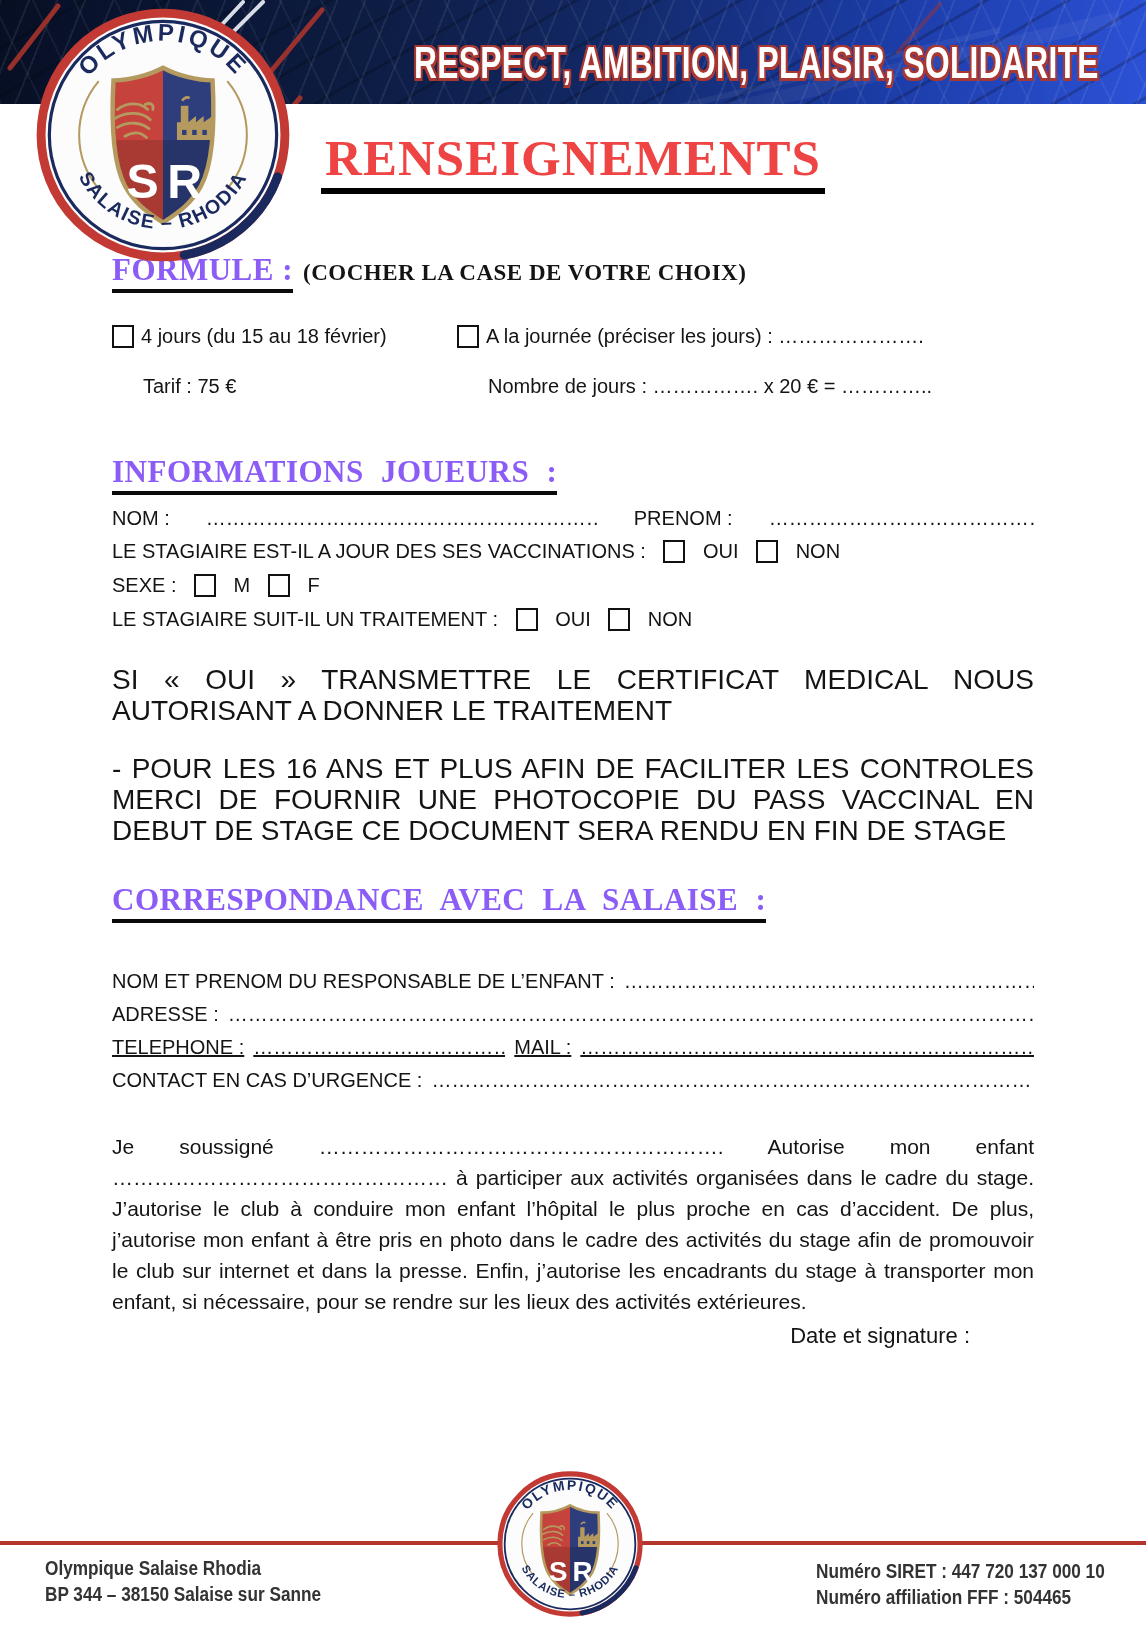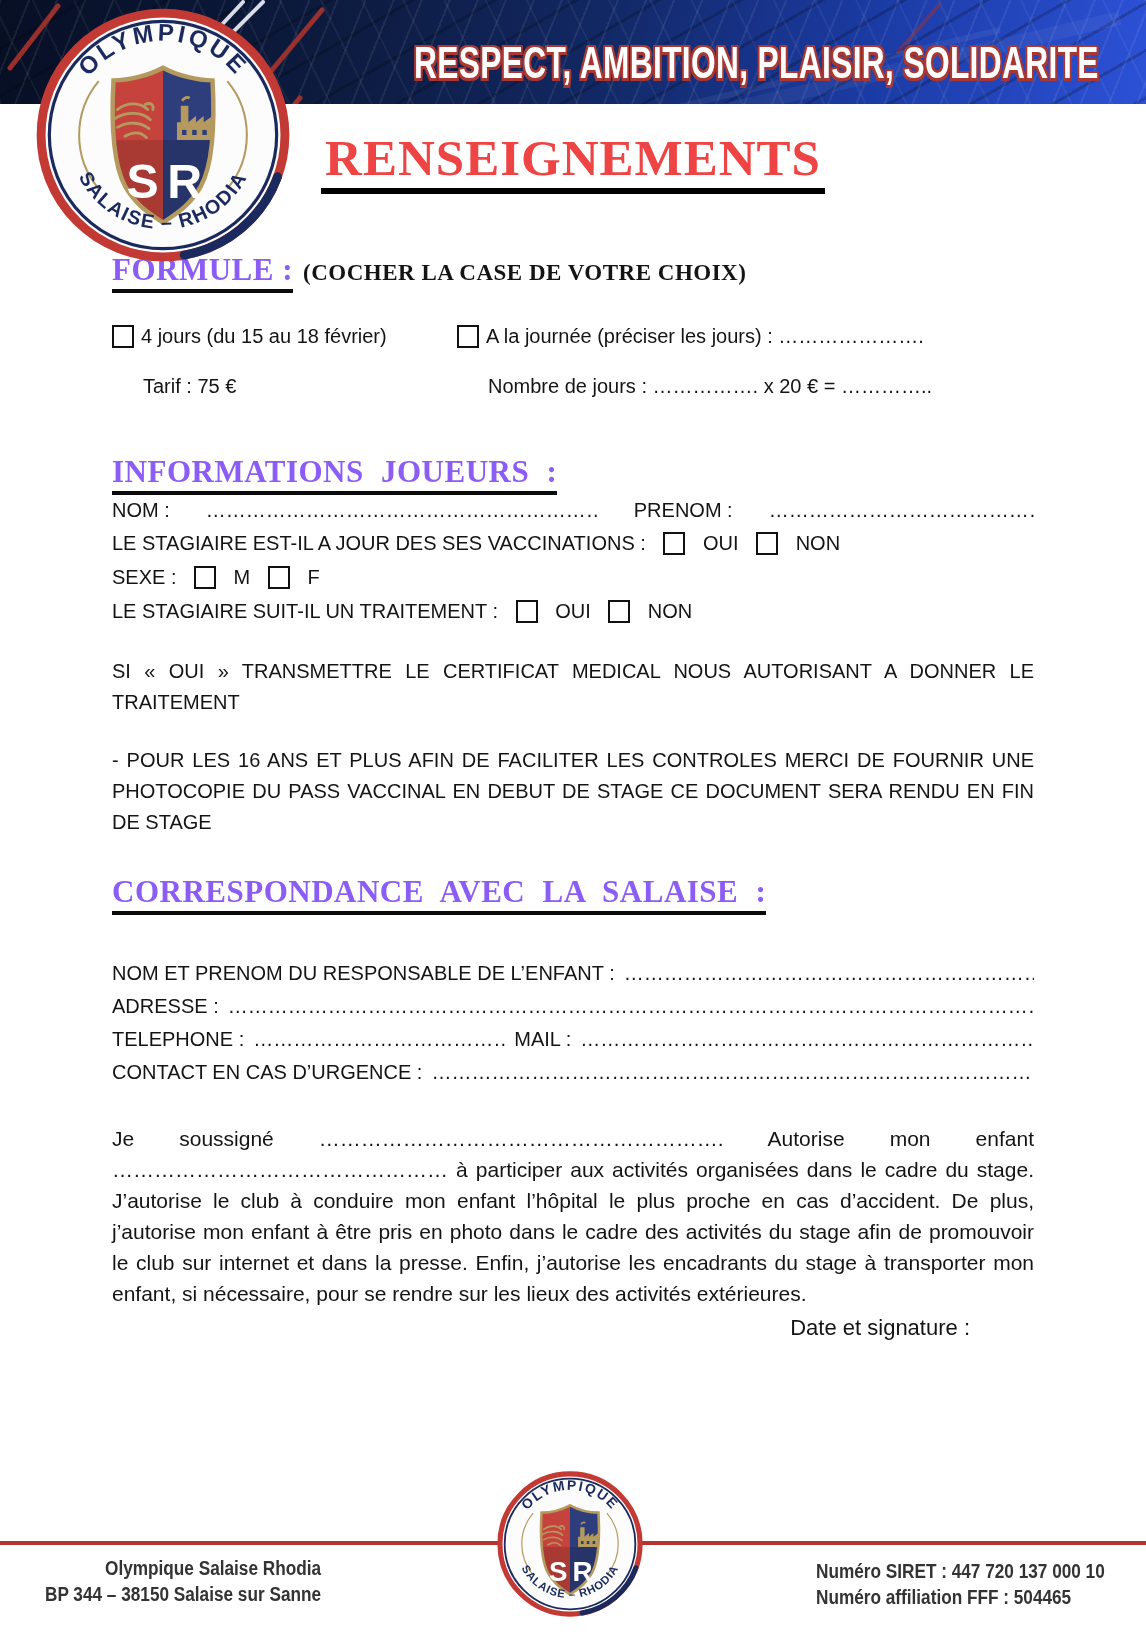--- a/index.html
+++ b/index.html
@@ -69,29 +69,29 @@
   .flexline{display:flex;align-items:baseline;}
   .flexline .lbl{white-space:nowrap;}
   .dots{overflow:hidden;white-space:nowrap;}
   .dots.grow{flex:1;min-width:0;}
   .dots.mid{flex:0 0 252px;}
   .gap-l{margin-left:9px;}
   .cbrow{font-size:20px;line-height:34px;white-space:nowrap;}
   .cbrow .cb{margin:0 0 0 12px;}
   .cbrow .cb + .cblbl{margin-left:12px;}
   .para{
-    font-size:20px;line-height:31px;text-align:justify;margin:0;
+    font-size:28px;line-height:31px;text-align:justify;margin:0;
   }
   .consent{font-size:21px;line-height:31px;}
   .date-sig{font-size:22px;text-align:right;padding-right:64px;margin-top:6px;}
   
   .footer-line{position:absolute;left:0;top:1541px;width:1146px;height:4px;background:#b5342c;}
   .footer-block{position:absolute;font-weight:bold;font-size:20px;line-height:26px;color:#333;}
   .footer-block .fline{transform:scaleX(0.86);transform-origin:left center;white-space:nowrap;}
-  .footer-left{left:45px;top:1555px;text-align:right;}
+  .footer-left{left:45px;top:1555px;}
   .footer-right{left:816px;top:1558px;}
 </style>
 </head>
 <body>
 
 <div class="page">
 
   <div class="header">
     <svg class="streaks" viewBox="0 0 1146 140" preserveAspectRatio="none">
       <g stroke="#a8332c" stroke-width="5" stroke-linecap="round" opacity="0.9" fill="none">
@@ -177,21 +177,21 @@
           <span class="cb"></span><span>A la journée (préciser les jours) : ………………….</span>
         </div>
         <div class="opt-sub">Nombre de jours : ……………. x 20 € = …………..</div>
       </div>
     </div>
 
     <div class="sec-head-row" style="margin-top:56px;">
       <span class="sec-head wide">INFORMATIONS JOUEURS :</span>
     </div>
 
-    <div class="form-line flexline" style="margin-top:0;gap:27px;">
+    <div class="form-line flexline" style="margin-top:8px;gap:27px;">
       <span class="lbl">NOM :</span>
       <span class="dots grow gap-l" style="flex:0 0 392px;">………………………………………………………………………………………………………………………………………………………………………………………………</span>
       <span class="lbl gap-l">PRENOM :</span>
       <span class="dots grow gap-l">………………………………………………………………………………………………………………………………………………………………………………………………</span>
     </div>
 
     <div class="cbrow">
       <span>LE STAGIAIRE EST-IL A JOUR DES SES VACCINATIONS :</span>
       <span class="cb"></span>
       <span class="cblbl">OUI</span>
@@ -225,21 +225,21 @@
 
     <div style="margin-top:42px;">
       <div class="form-line flexline" style="line-height:33px;">
         <span class="lbl">NOM ET PRENOM DU RESPONSABLE DE L’ENFANT :</span>
         <span class="dots grow gap-l">………………………………………………………………………………………………………………………………………………………………………………………………</span>
       </div>
       <div class="form-line flexline" style="line-height:33px;">
         <span class="lbl">ADRESSE :</span>
         <span class="dots grow gap-l">………………………………………………………………………………………………………………………………………………………………………………………………</span>
       </div>
-      <div class="form-line flexline" style="line-height:33px;">
+      <div class="form-line flexline" style="line-height:33px;text-decoration:underline;">
         <span class="lbl">TELEPHONE :</span>
         <span class="dots mid gap-l">………………………………………………………………………………………………………………………………………………………………………………………………</span>
         <span class="lbl gap-l">MAIL :</span>
         <span class="dots grow gap-l">………………………………………………………………………………………………………………………………………………………………………………………………</span>
       </div>
       <div class="form-line flexline" style="line-height:33px;">
         <span class="lbl">CONTACT EN CAS D’URGENCE :</span>
         <span class="dots grow gap-l">………………………………………………………………………………………………………………………………………………………………………………………………</span>
       </div>
     </div>

